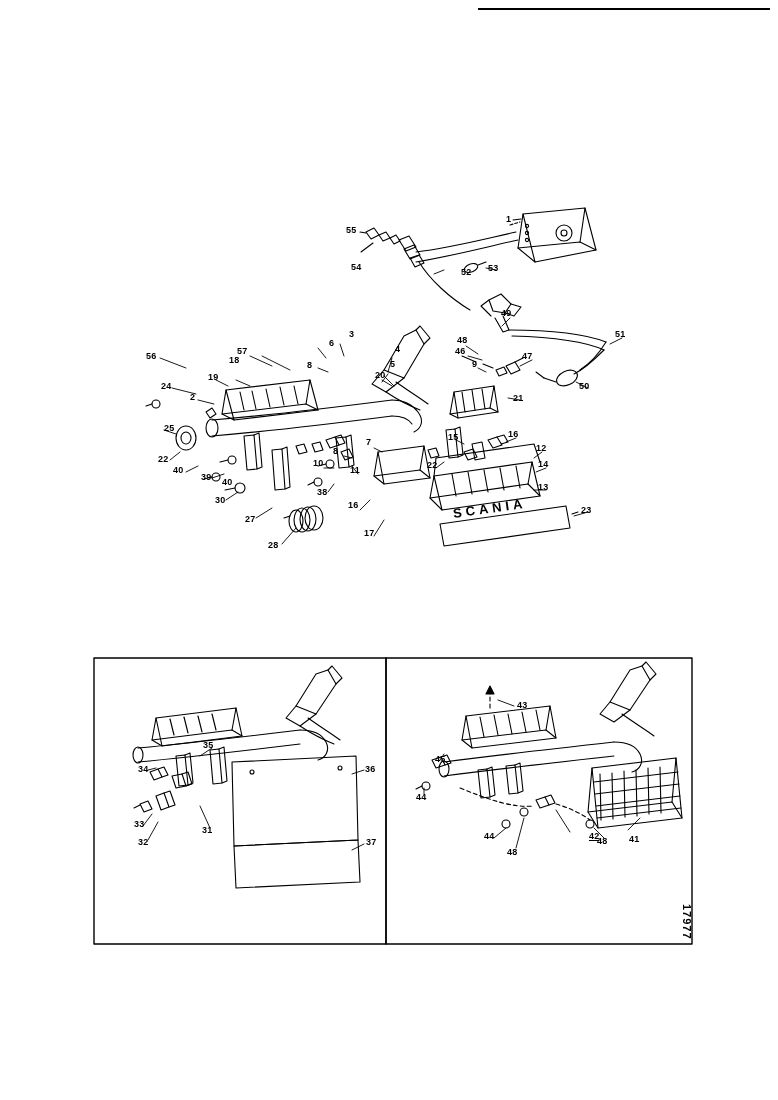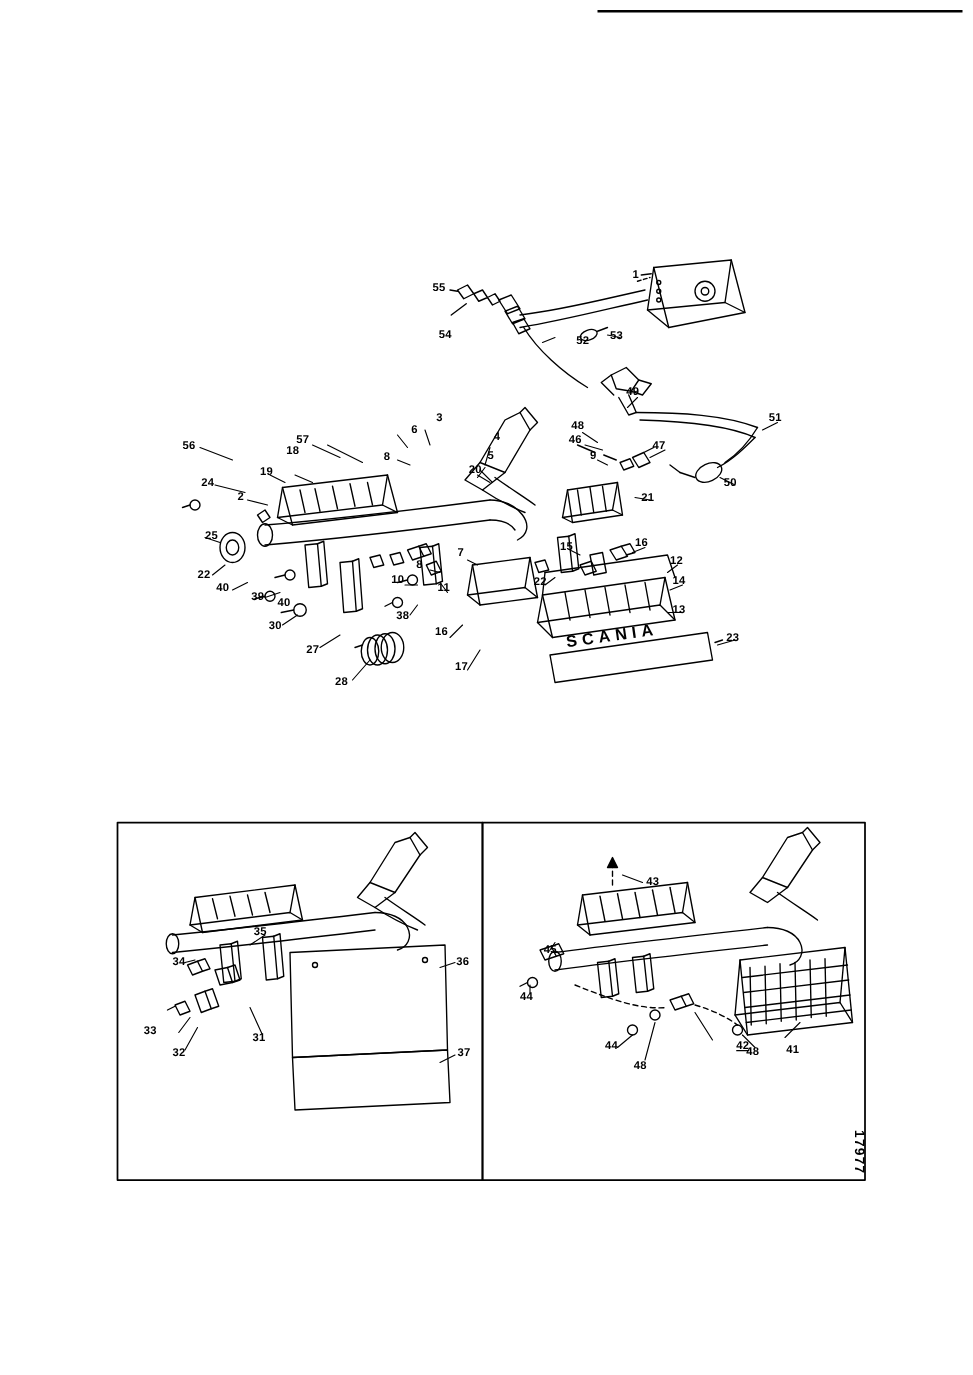--- a/index.html
+++ b/index.html
@@ -474,21 +474,21 @@
   <div class="callout" style="left:615px; top:329px;">51</div>
   <div class="callout" style="left:425px; top:267px;padding-left:36px;">52</div>
   <div class="callout" style="left:488px; top:263px;">53</div>
   <div class="callout" style="left:351px; top:262px;">54</div>
   <div class="callout" style="left:346px; top:225px;">55</div>
   <div class="callout" style="left:146px; top:351px;">56</div>
   <div class="callout" style="left:237px; top:346px;">57</div>
 
   <div class="callout" style="left:202px; top:825px;">31</div>
   <div class="callout" style="left:138px; top:837px;">32</div>
-  <div class="callout" style="left:115px; top:819px;">33</div>
+  <div class="callout" style="left:134px; top:819px;">33</div>
   <div class="callout" style="left:138px; top:764px;">34</div>
   <div class="callout" style="left:203px; top:740px;">35</div>
   <div class="callout" style="left:365px; top:764px;">36</div>
   <div class="callout" style="left:366px; top:837px;">37</div>
 
   <div class="callout" style="left:629px; top:834px;">41</div>
   <div class="callout" style="left:589px; top:831px;text-decoration:underline;">42</div>
   <div class="callout" style="left:517px; top:700px;">43</div>
   <div class="callout" style="left:416px; top:792px;">44</div>
   <div class="callout" style="left:484px; top:831px;">44</div>

